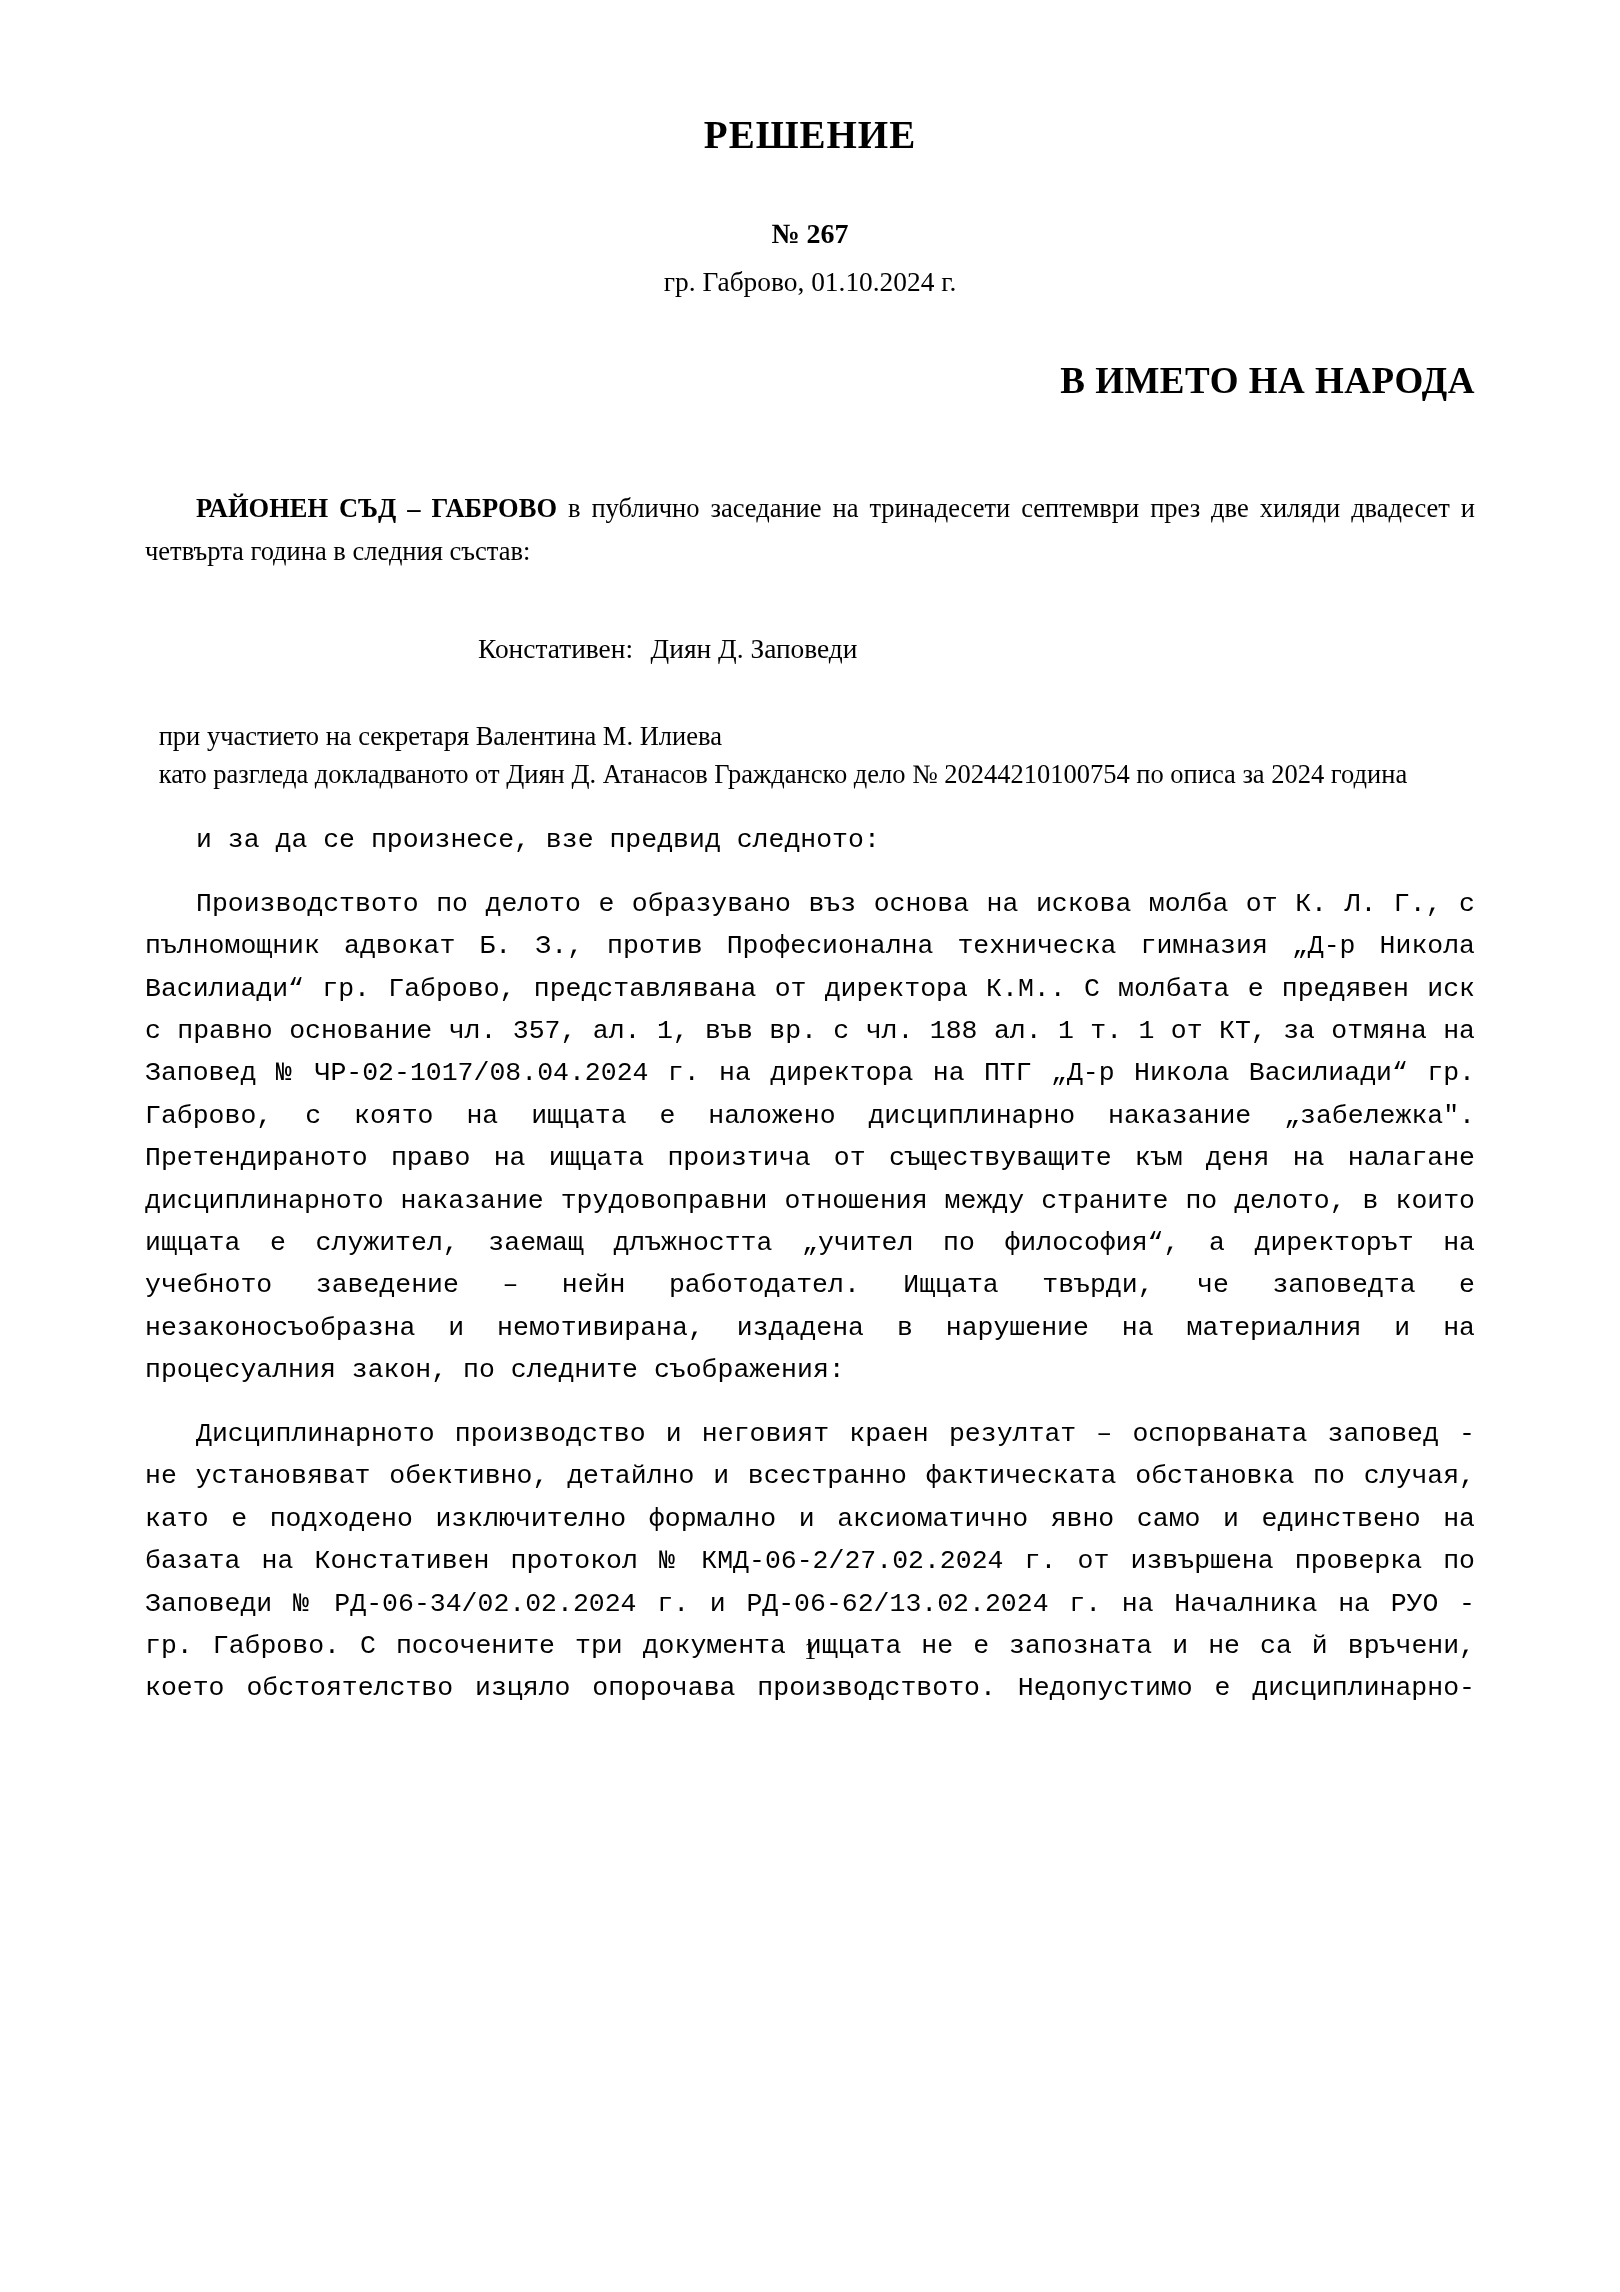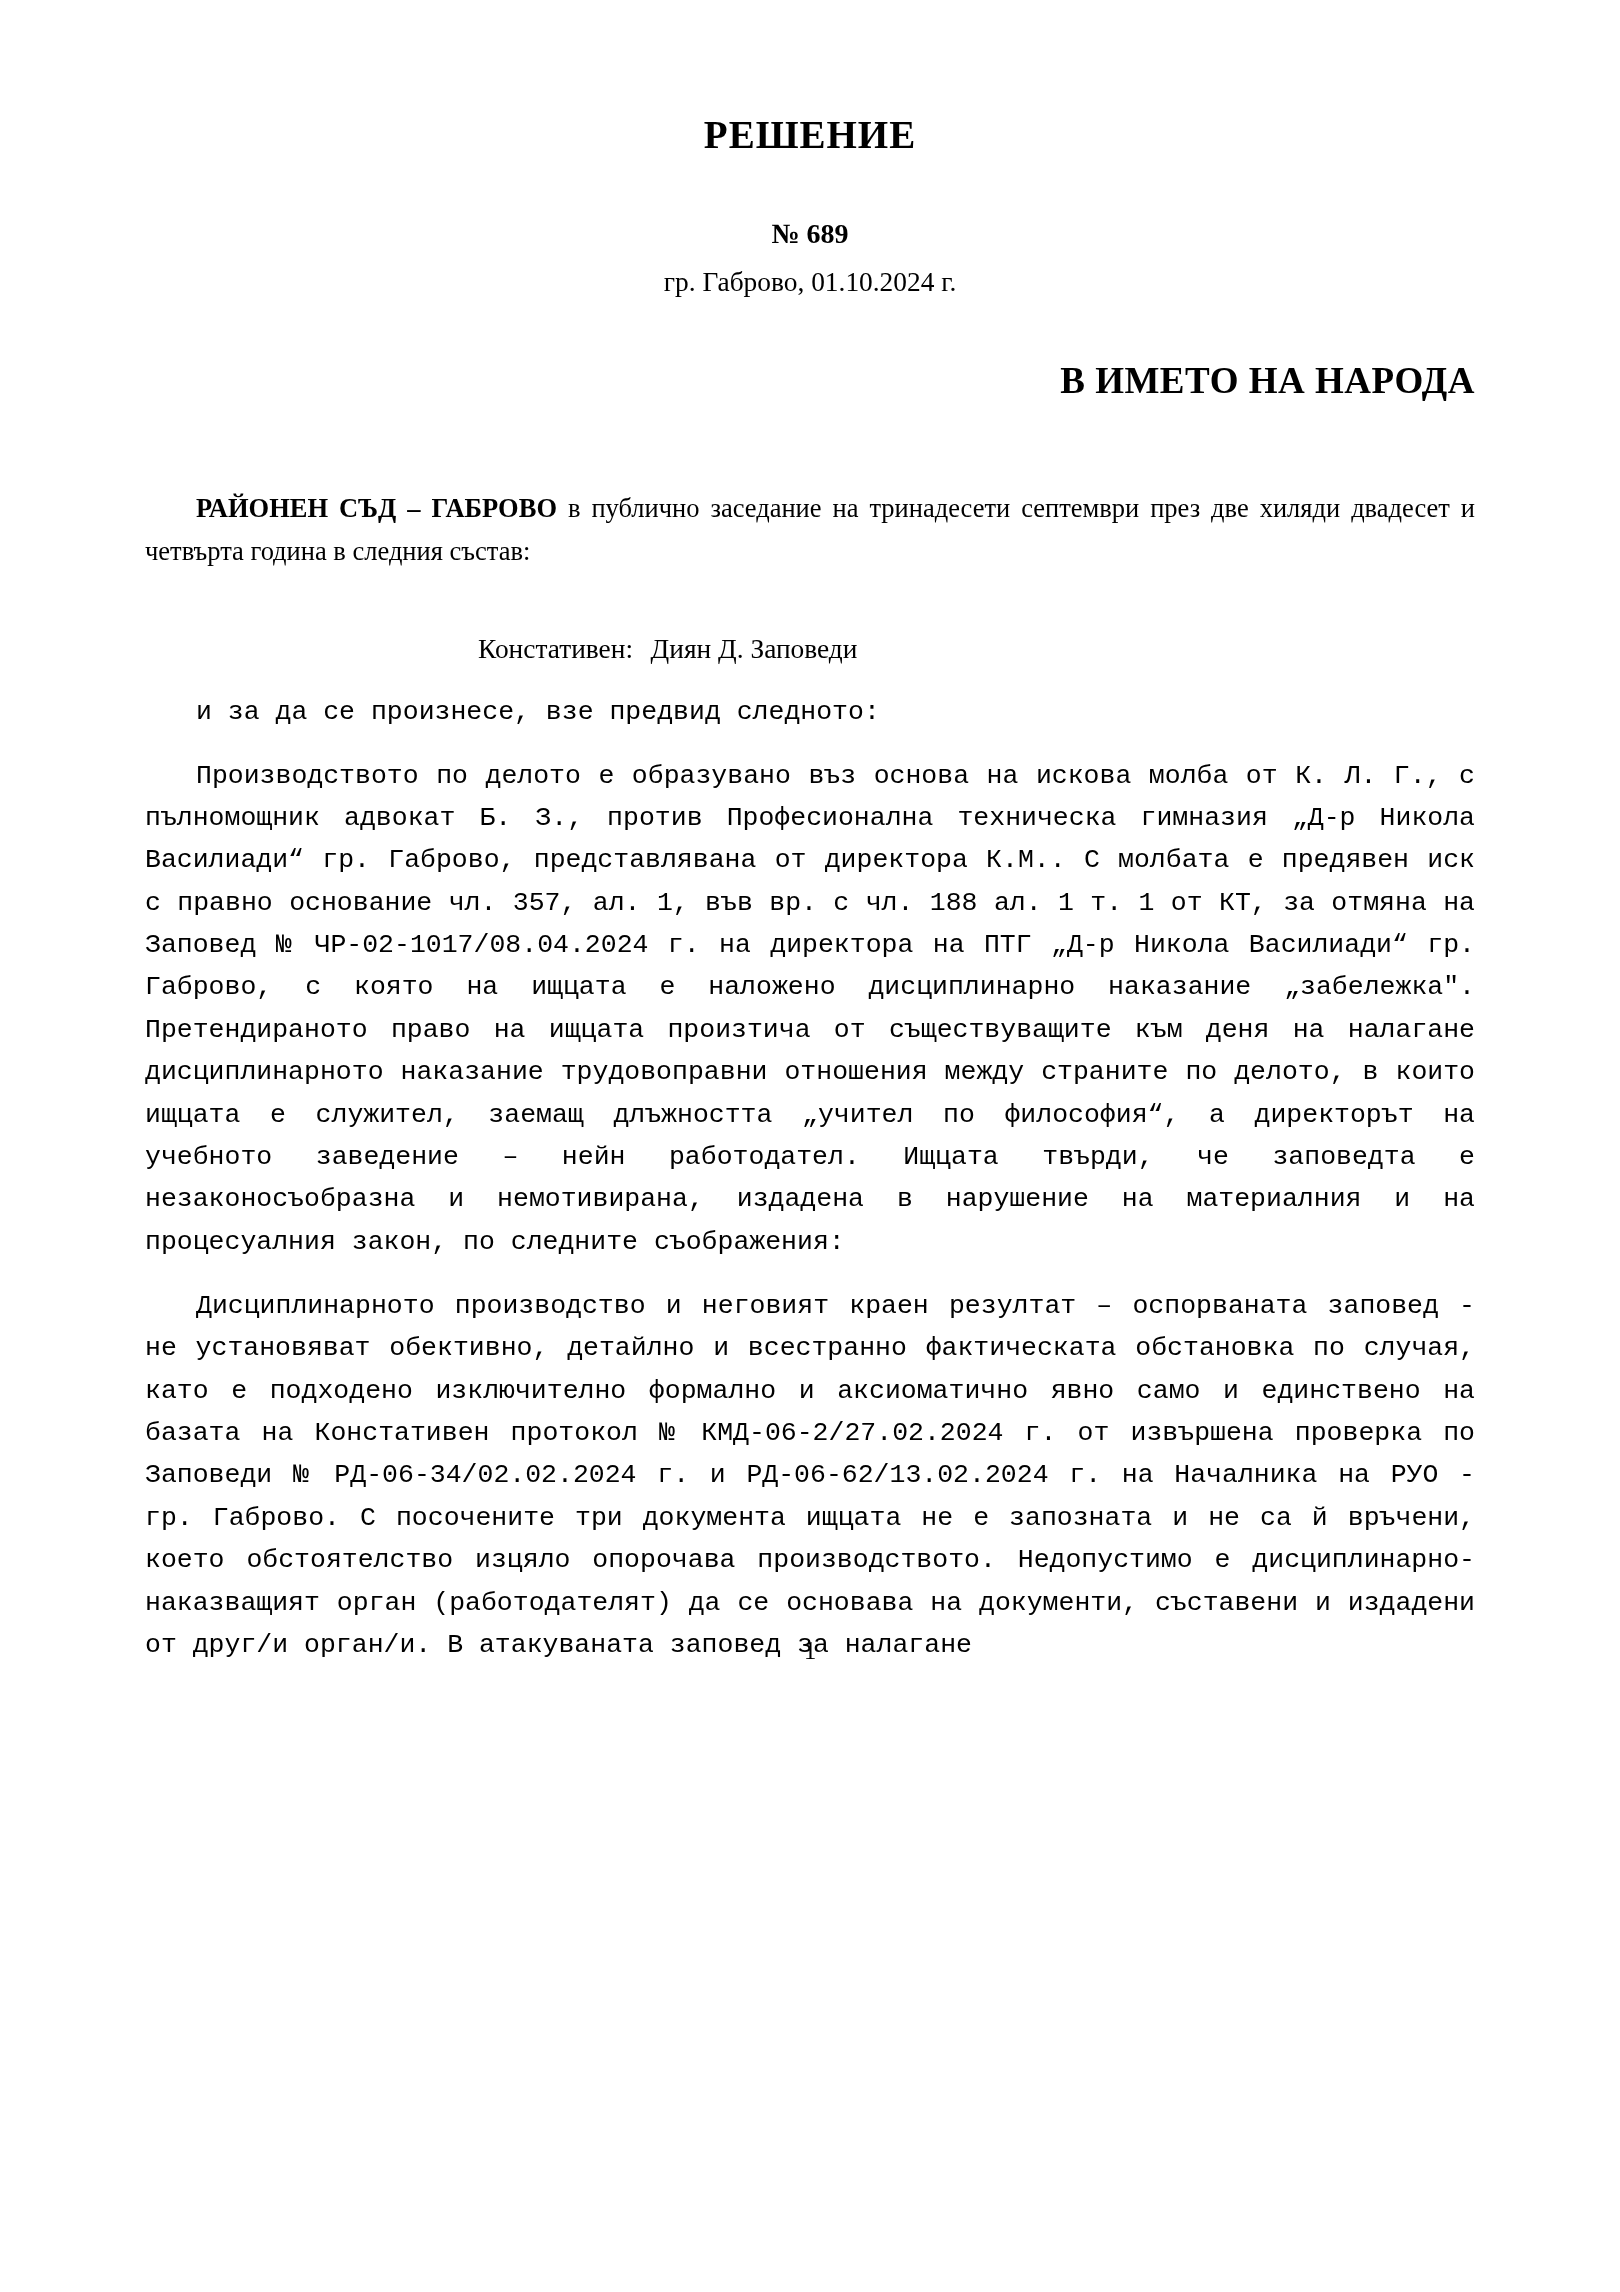--- a/index.html
+++ b/index.html
@@ -92,34 +92,38 @@
     font-size: 24.5px;
   }
 </style>
 </head>
 <body>
 
 <div class="page">
 
   <h1 class="doc-title">РЕШЕНИЕ</h1>
 
-  <div class="doc-number">№ 689</div>
+  <div class="doc-number">№ 267</div>
 
   <div class="doc-place-date">гр. Габрово, 01.10.2024 г.</div>
 
   <div class="in-name">В ИМЕТО НА НАРОДА</div>
 
   <p class="intro">
     <span class="court-name">РАЙОНЕН СЪД – ГАБРОВО</span><span> в публично заседание на тринадесети септември през две хиляди двадесет и четвърта година в следния състав:</span>
   </p>
 
   <div class="chair">
     <span class="chair-label">Констативен:</span><span>Диян Д. Заповеди</span>
   </div>
 
+  <div class="secretary-block">
+    <div>при участието на секретаря Валентина М. Илиева</div>
+    <div>като разгледа докладваното от Диян Д. Атанасов Гражданско дело № 20244210100754 по описа за 2024 година</div>
+  </div>
 
   <p class="para first-after">и за да се произнесе, взе предвид следното:</p>
 
   <p class="para">Производството по делото е образувано въз основа на искова молба от К. Л. Г., с пълномощник адвокат Б. З., против Професионална техническа гимназия „Д-р Никола Василиади“ гр. Габрово, представлявана от директора К.М.. С молбата е предявен иск с правно основание чл. 357, ал. 1, във вр. с чл. 188 ал. 1 т. 1 от КТ, за отмяна на Заповед № ЧР-02-1017/08.04.2024 г. на директора на ПТГ „Д-р Никола Василиади“ гр. Габрово, с която на ищцата е наложено дисциплинарно наказание „забележка". Претендираното право на ищцата произтича от съществуващите към деня на налагане дисциплинарното наказание трудовоправни отношения между страните по делото, в които ищцата е служител, заемащ длъжността „учител по философия“, а директорът на учебното заведение – нейн работодател. Ищцата твърди, че заповедта е незаконосъобразна и немотивирана, издадена в нарушение на материалния и на процесуалния закон, по следните съображения:</p>
 
   <p class="para">Дисциплинарното производство и неговият краен резултат – оспорваната заповед - не установяват обективно, детайлно и всестранно фактическата обстановка по случая, като е подходено изключително формално и аксиоматично явно само и единствено на базата на Констативен протокол № КМД-06-2/27.02.2024 г. от извършена проверка по Заповеди № РД-06-34/02.02.2024 г. и РД-06-62/13.02.2024 г. на Началника на РУО - гр. Габрово. С посочените три документа ищцата не е запозната и не са й връчени, което обстоятелство изцяло опорочава производството. Недопустимо е дисциплинарно-наказващият орган (работодателят) да се основава на документи, съставени и издадени от друг/и орган/и. В атакуваната заповед за налагане</p>
 
   <div class="page-number">1</div>
 
 </div>

